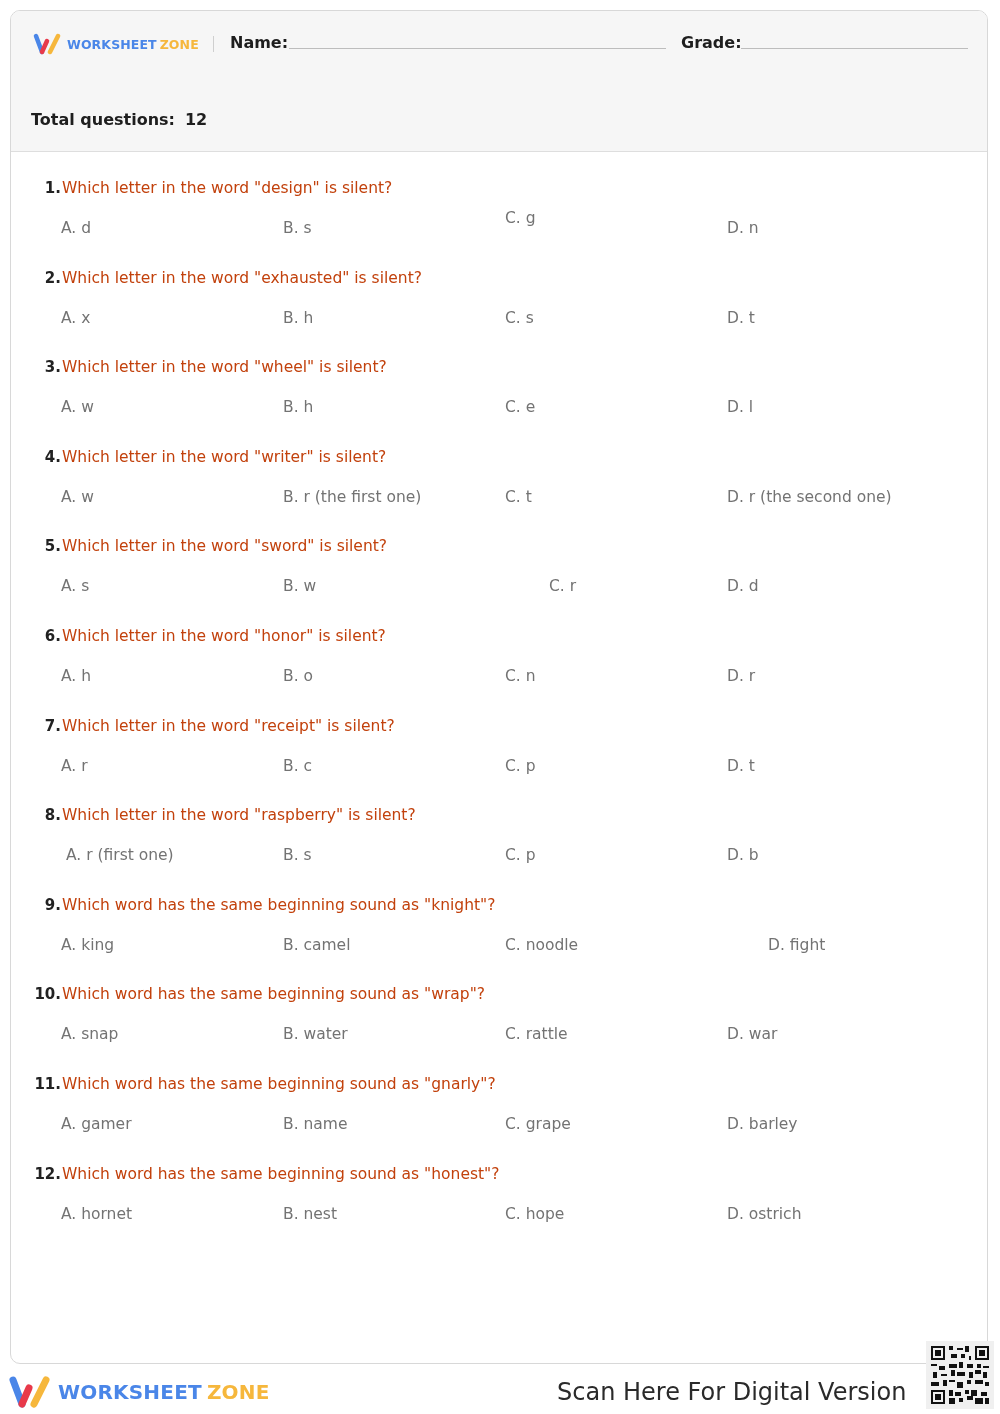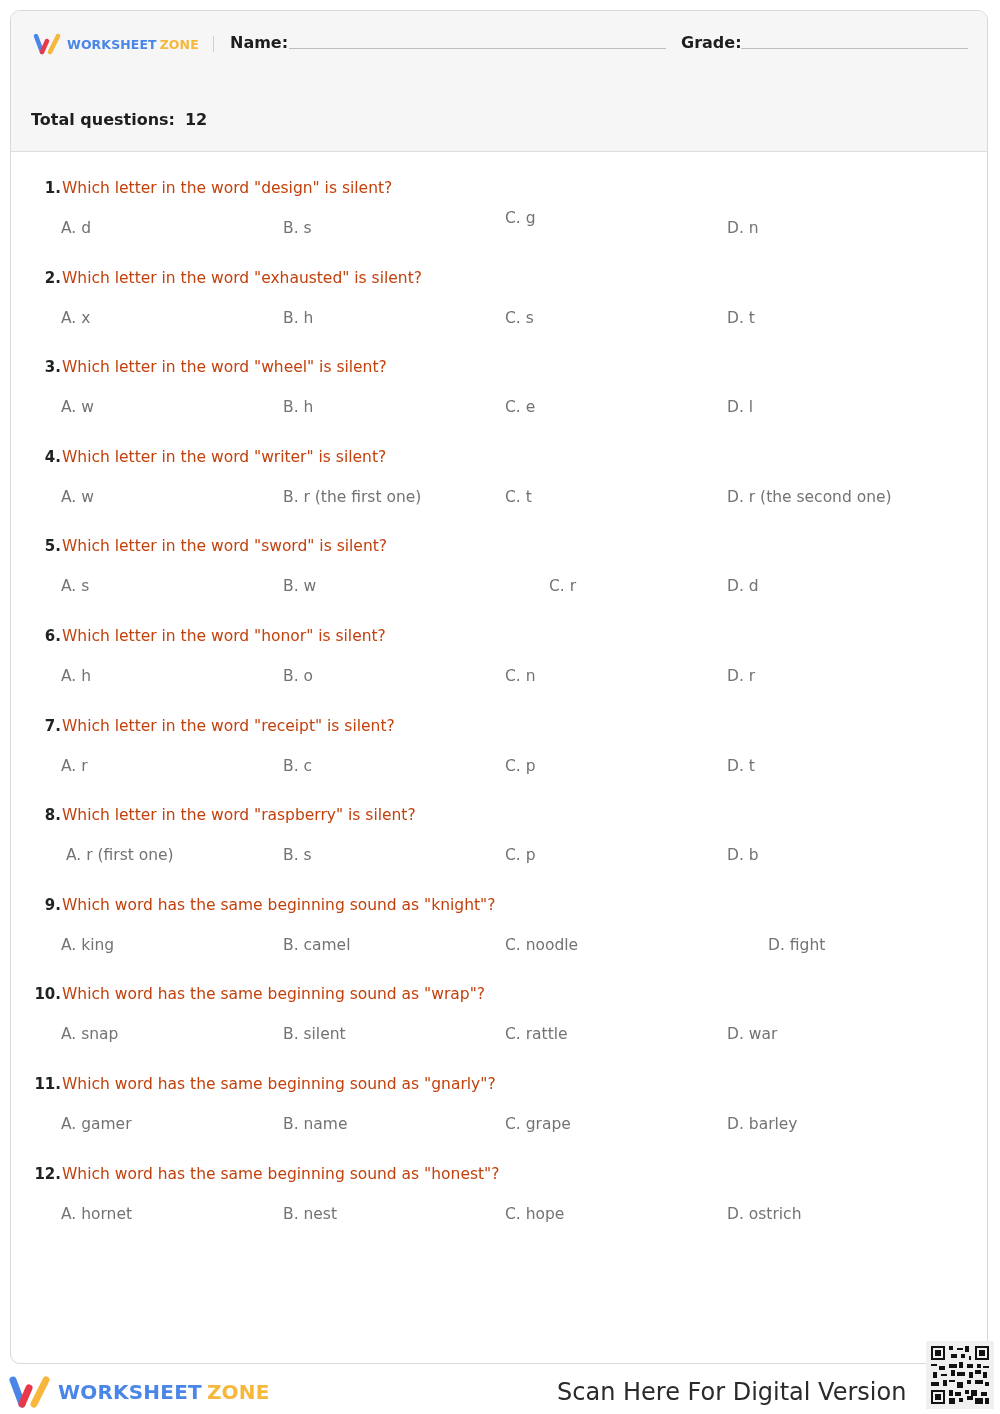--- a/index.html
+++ b/index.html
@@ -121,21 +121,21 @@
         <span class="q-text" style="top: 0px;">Which word has the same beginning sound as "knight"?</span>
         <span class="opt" style="left: 50px; top: 40px;">A. king</span>
         <span class="opt" style="left: 272px; top: 40px;">B. camel</span>
         <span class="opt" style="left: 494px; top: 40px;">C. noodle</span>
         <span class="opt" style="left: 716px; top: 40px; margin-left: 41px;">D. fight</span>
       </div>
       <div class="question" style="top: 974px;">
         <span class="q-num" style="top: 0px;">10.</span>
         <span class="q-text" style="top: 0px;">Which word has the same beginning sound as "wrap"?</span>
         <span class="opt" style="left: 50px; top: 40px;">A. snap</span>
-        <span class="opt" style="left: 272px; top: 40px;">B. silent</span>
+        <span class="opt" style="left: 272px; top: 40px;">B. water</span>
         <span class="opt" style="left: 494px; top: 40px;">C. rattle</span>
         <span class="opt" style="left: 716px; top: 40px;">D. war</span>
       </div>
       <div class="question" style="top: 1064px;">
         <span class="q-num" style="top: 0px;">11.</span>
         <span class="q-text" style="top: 0px;">Which word has the same beginning sound as "gnarly"?</span>
         <span class="opt" style="left: 50px; top: 40px;">A. gamer</span>
         <span class="opt" style="left: 272px; top: 40px;">B. name</span>
         <span class="opt" style="left: 494px; top: 40px;">C. grape</span>
         <span class="opt" style="left: 716px; top: 40px;">D. barley</span>

